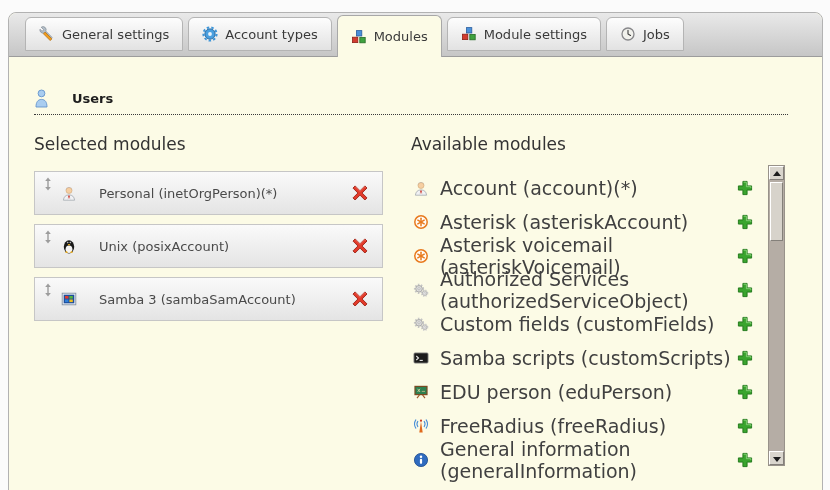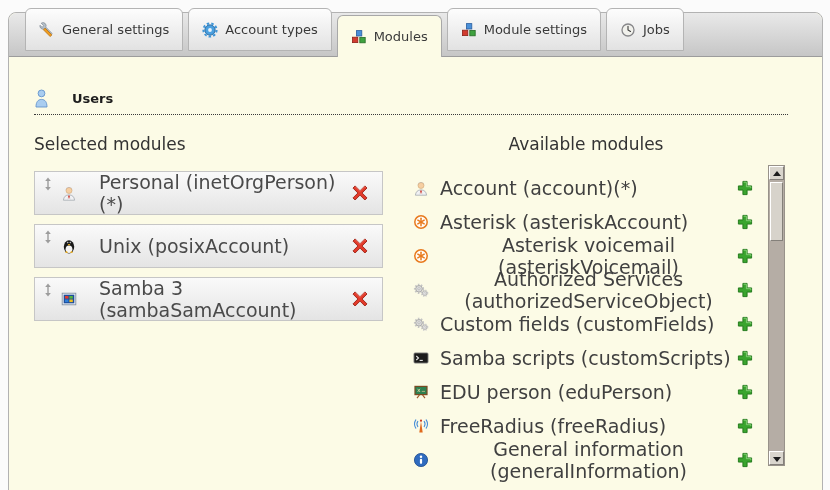--- a/index.html
+++ b/index.html
@@ -6,50 +6,50 @@
   html,body { width:830px; height:490px; overflow:hidden;
     background:#fbfbfb; font-family:"DejaVu Sans","Liberation Sans",sans-serif; }
 
   .window { position:absolute; left:8px; top:12px; width:815px; height:492px;
     background:#fcfbe6; border:1px solid #b2b2b2; border-radius:8px 8px 0 0; }
 
   
   .tabstrip { height:44px; background:linear-gradient(#e9e9e9,#c6c6c6);
     border-bottom:1px solid #9c9c9c; border-radius:8px 8px 0 0;
     display:flex; align-items:flex-end; padding-left:16px; }
-  .tab { display:flex; align-items:center; gap:7px; height:43px; margin:0 5px 5px 0;
+  .tab { display:flex; align-items:center; gap:7px; height:34px; margin:0 5px 5px 0;
     padding:0 13px; background:linear-gradient(#fdfdfd,#e2e2e2);
     border:1px solid #b4b4b4; border-radius:6px 6px 0 0;
     font-size:13px; color:#3a3a3a; white-space:nowrap; cursor:pointer; }
   .tab.active { height:42px; margin-bottom:-1px; background:#fcfbe6;
     border-color:#a8a8a8; border-bottom:none; position:relative; z-index:2; }
   .tab .icon { width:16px; height:16px; display:inline-block; }
   .tab .icon svg { width:16px; height:16px; display:block; }
 
   
   .section-heading { margin:32px 0 0 25px; width:754px; padding-bottom:6px;
     border-bottom:1px dotted #3a3a3a; display:flex; align-items:center; gap:23px; }
   .section-heading .icon svg { width:15px; height:19px; display:block; }
   .section-heading .title { font-size:13px; font-weight:bold; color:#1d1d1d; }
 
   
   .columns { display:flex; margin:19px 0 0 25px; }
   .col-left  { width:349px; }
-  .col-right { width:350px; margin-left:28px;text-align:center; }
+  .col-right { width:350px; margin-left:28px; }
   .col-label { font-size:17px; color:#333; height:16px; }
 
   
   .sel-list { margin-top:21px; }
   .sel-row { position:relative; height:44px; margin-bottom:9px;
     background:linear-gradient(#fafafa,#e4e4e4); border:1px solid #c6c6c6;
     display:flex; align-items:center; padding-left:26px; }
   .handle { position:absolute; left:8px; top:5px; width:10px; height:14px; cursor:move; }
   .handle svg { width:10px; height:14px; display:block; }
   .mod-icon, .mod-icon svg { width:16px; height:16px; display:block; }
-  .sel-label { margin-left:22px; font-size:19px; color:#4a4a4a; }
+  .sel-label { margin-left:22px; font-size:13px; color:#4a4a4a;text-align:center; }
   .del-btn { margin-left:auto; margin-right:13px; width:18px; height:18px; cursor:pointer; }
   .del-btn svg { width:18px; height:18px; display:block; }
 
   
   .avail-list { margin-top:21px; }
   .avail-row { height:34px; display:flex; align-items:center; }
   .avail-row .mod-icon { margin-left:2px; }
   .avail-label { margin-left:11px; font-size:19px; color:#404040; }
   .add-btn { margin-left:auto; margin-right:8px; width:16px; height:16px; cursor:pointer; }
   .add-btn svg { width:16px; height:16px; display:block; }

